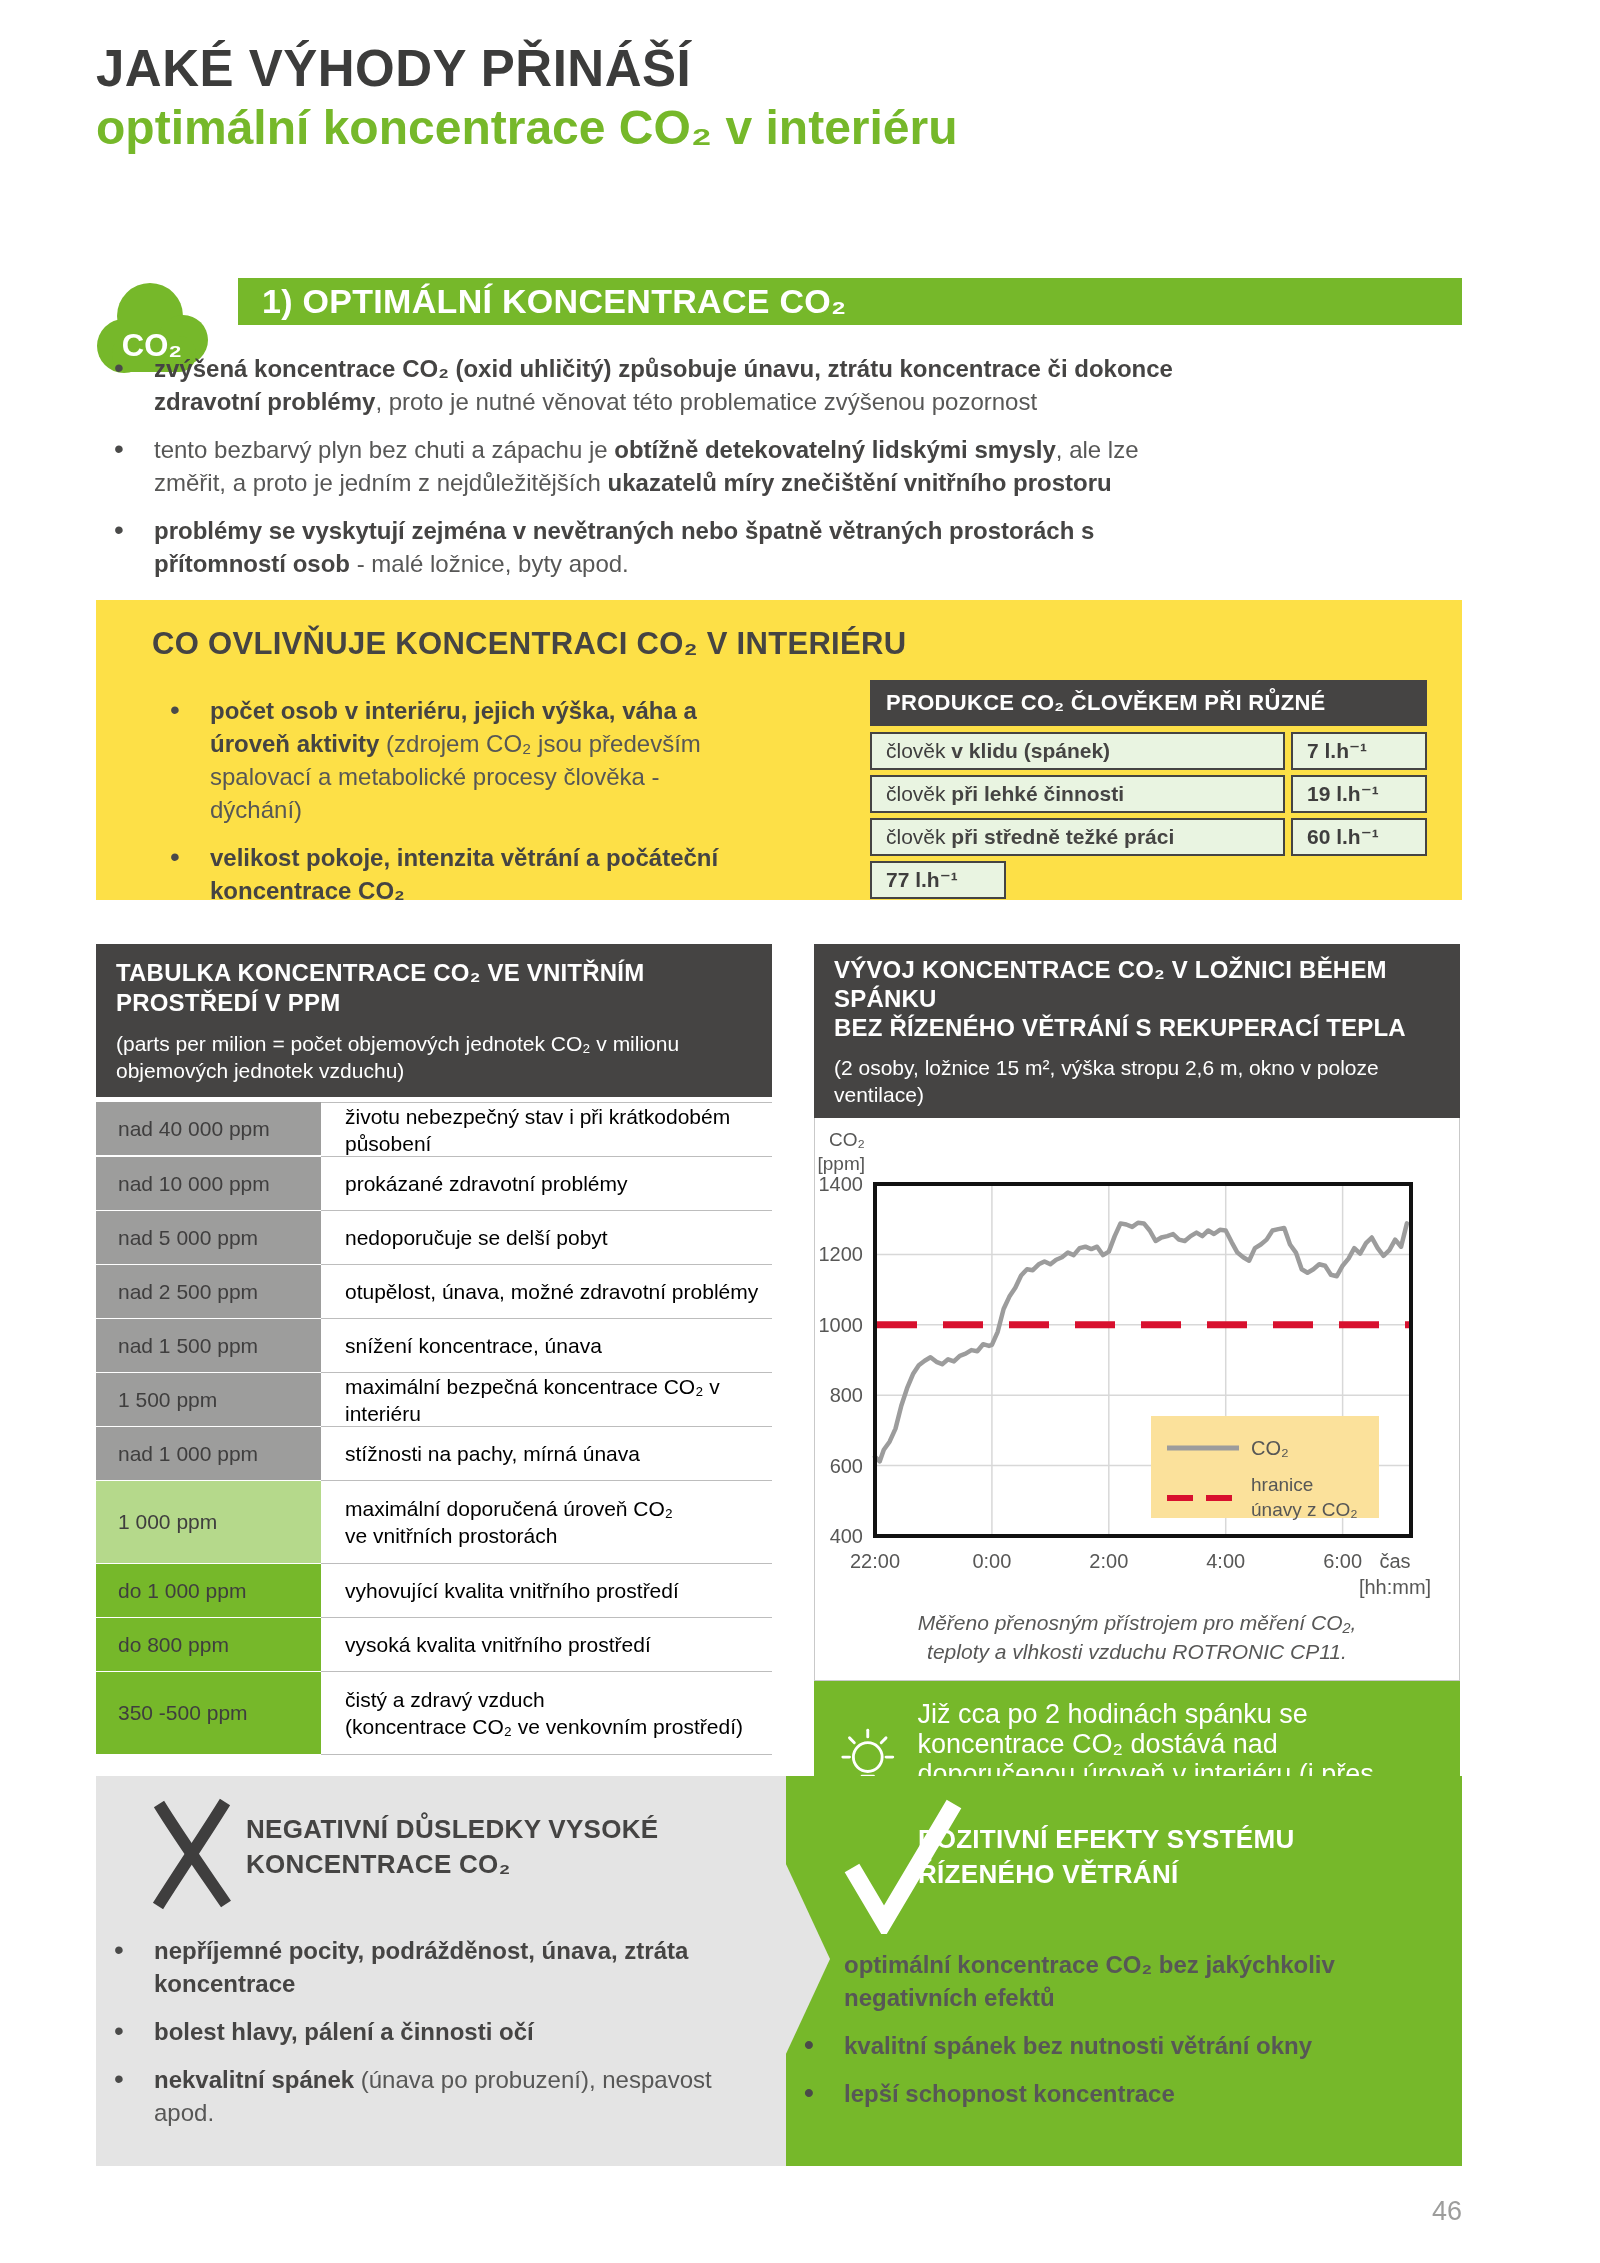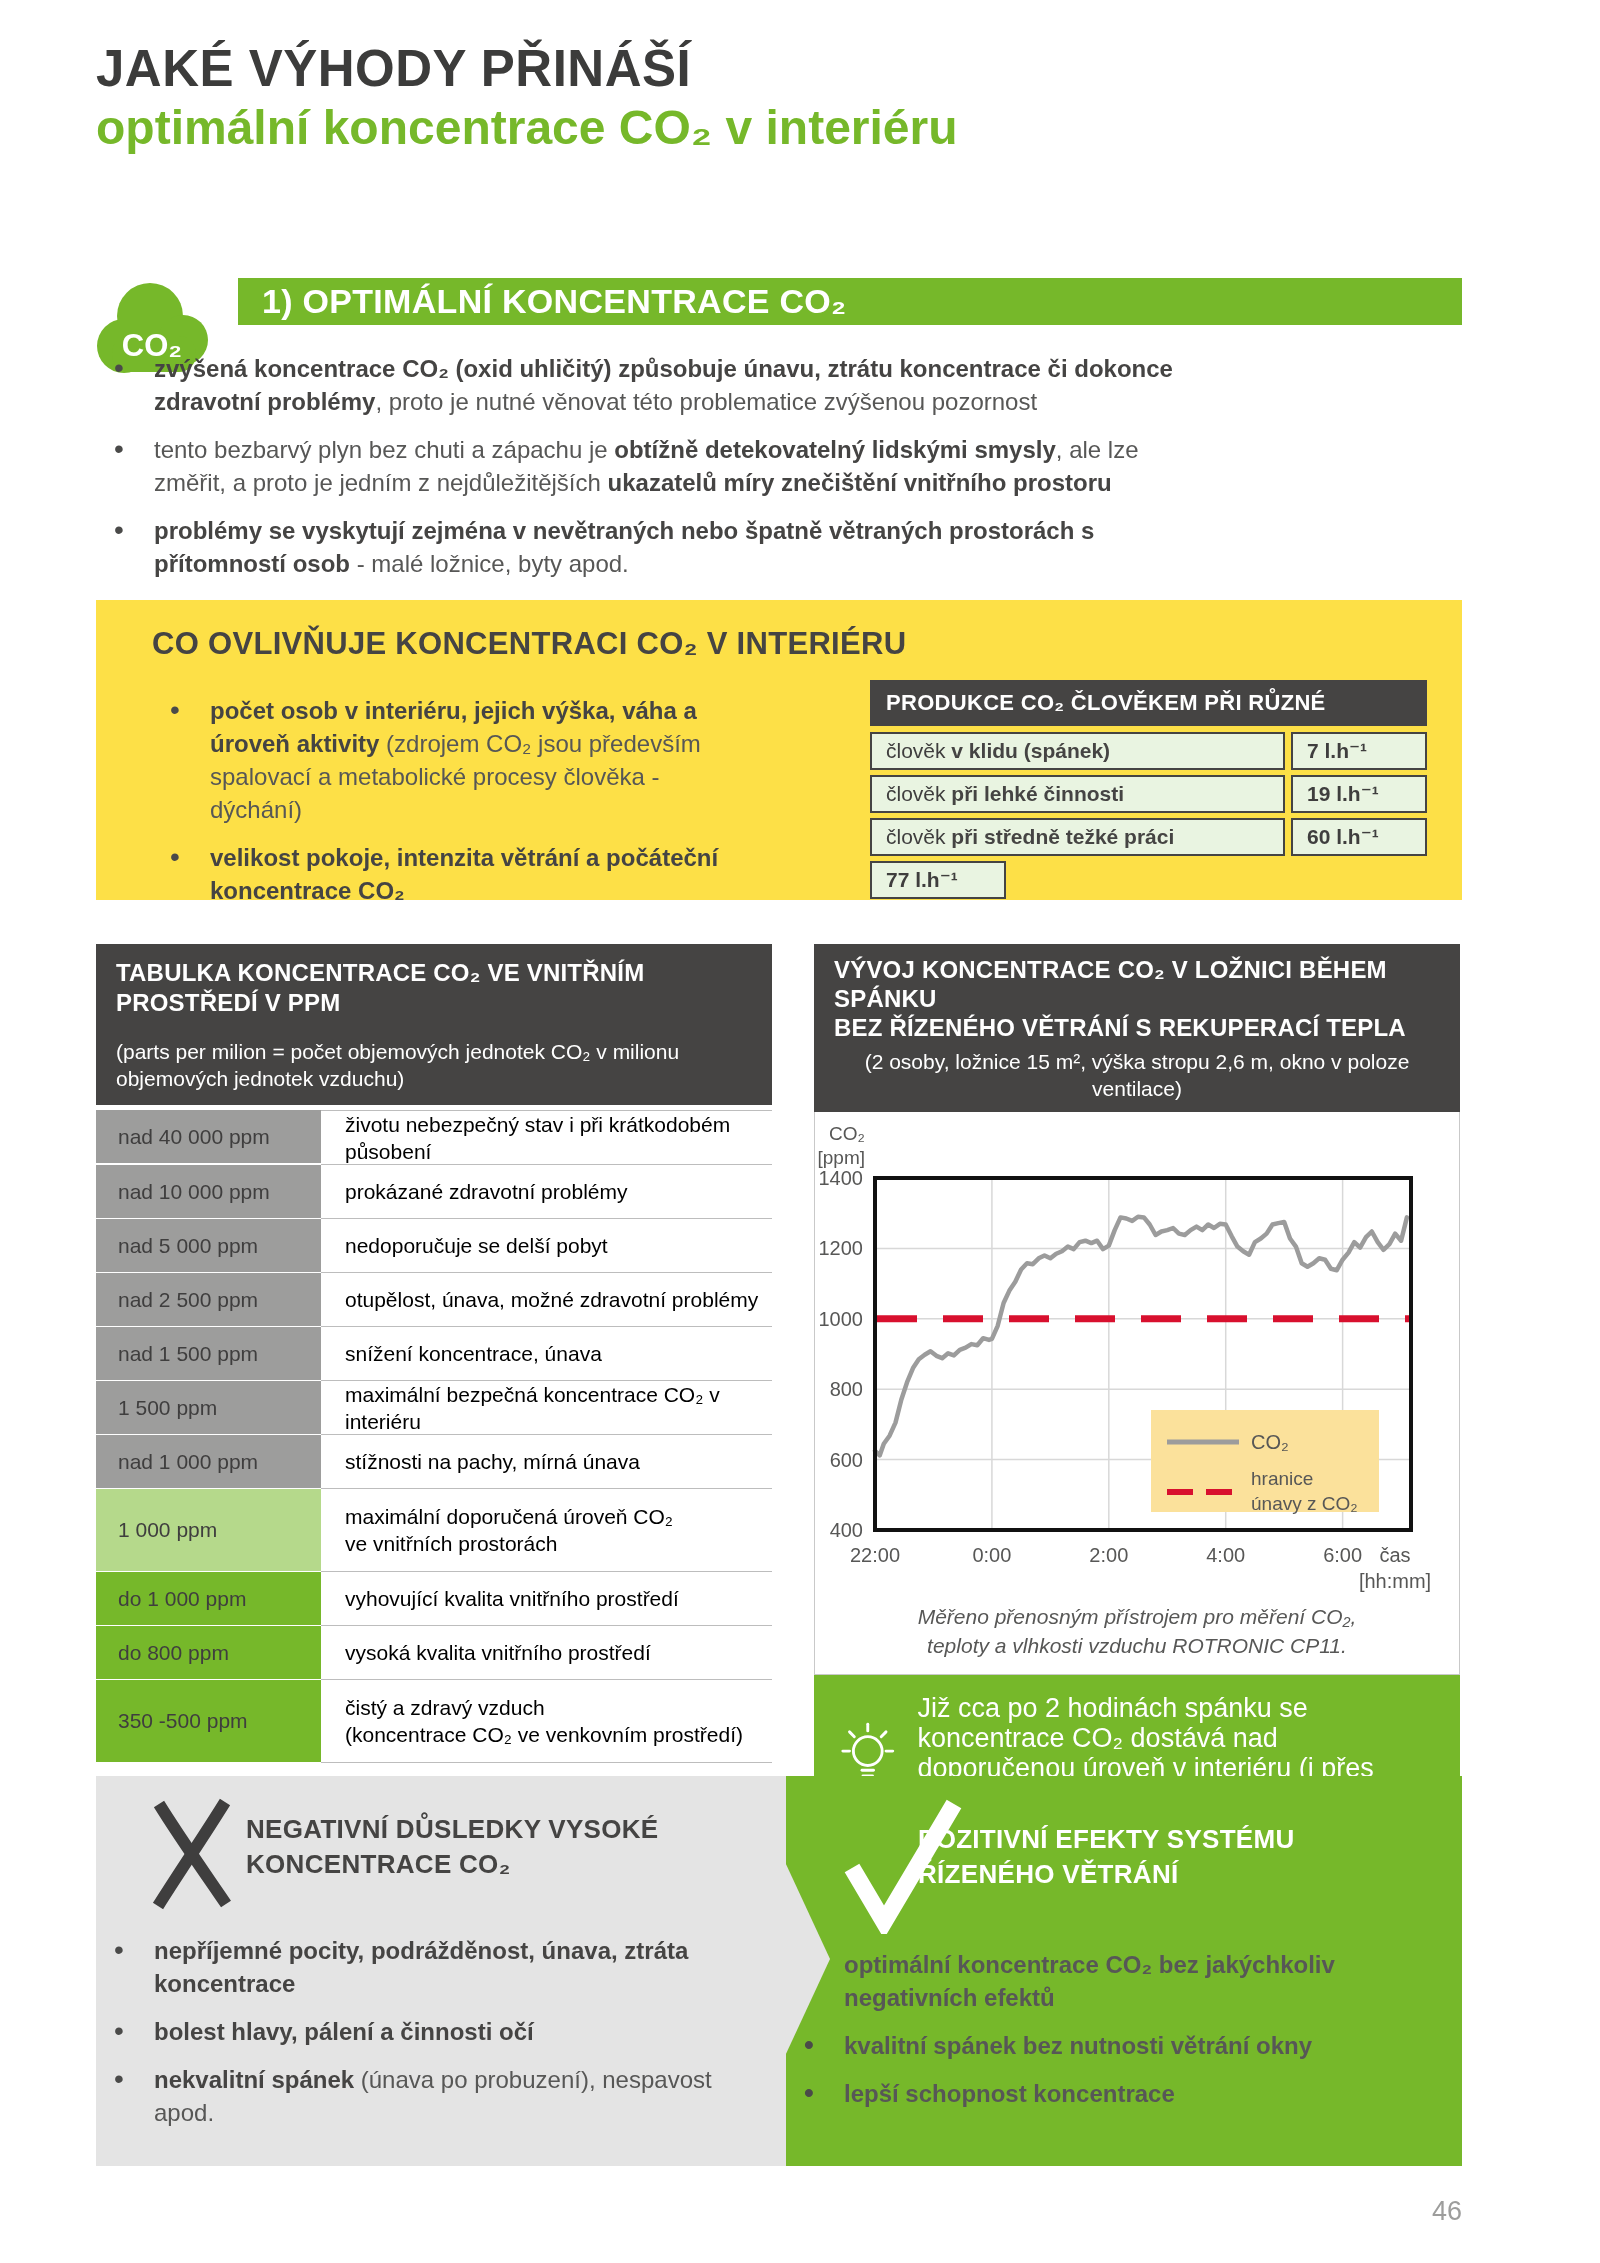--- a/index.html
+++ b/index.html
@@ -38,36 +38,36 @@
   .pt-row{display:flex;gap:6px;margin-bottom:5px;}
   .pt-desc{flex:1;border:2px solid #454443;background:#e9f4e1;height:34px;line-height:34px;
            padding-left:14px;font-size:21px;color:#3f3e3e;white-space:nowrap;overflow:hidden;}
   .pt-val{width:118px;border:2px solid #454443;background:#e9f4e1;height:34px;line-height:34px;
           padding-left:14px;font-size:21px;font-weight:700;color:#3f3e3e;}
 
   
   .tab{position:absolute;left:96px;top:944px;width:676px;}
   .tab-head{background:#454443;color:#fff;padding:14px 20px 13px;}
   .tab-head-b{font-size:24px;font-weight:700;line-height:30px;letter-spacing:.2px;}
-  .tab-head-s{font-size:21px;font-weight:400;line-height:27px;margin-top:20px;}
+  .tab-head-s{font-size:21px;font-weight:400;line-height:27px;margin-top:12px;}
   .tab-rows{margin-top:5px;}
   .trow{display:flex;}
   .tppm{width:225px;box-sizing:border-box;padding-left:22px;display:flex;align-items:center;
         font-size:21px;color:#3f3e3e;flex-shrink:0;}
   .tdesc{flex:1;display:flex;align-items:center;padding-left:24px;font-size:21px;color:#000000;
          border-bottom:1px solid #bdbdbd;white-space:pre-line;line-height:27px;background:#fff;}
   .trow:first-child .tdesc{border-top:1px solid #bdbdbd;}
   .h-s{height:53px;} .h-d{height:82px;}
   .lv-gray{background:#9d9d9c;} .lv-mid{background:#b5d98b;} .lv-green{background:#76b82a;}
 
   
   .panel{position:absolute;left:814px;top:944px;width:646px;}
   .panel-head{background:#454443;color:#fff;padding:11px 20px 10px;}
   .ph-b{font-size:24px;font-weight:700;line-height:29px;letter-spacing:.2px;}
-  .ph-s{font-size:21px;font-weight:400;line-height:27px;margin-top:6px;text-align:center;}
+  .ph-s{font-size:21px;font-weight:400;line-height:27px;margin-top:12px;}
   .panel-body{background:#fff;border:1px solid #c9c9c9;border-top:none;padding:6px 0 14px;}
   .chart-svg{display:block;margin:0 auto;}
   svg text{font-family:"Liberation Sans","DejaVu Sans",sans-serif;}
   .caption{text-align:center;font-style:italic;font-size:21px;line-height:29px;color:#575756;margin-top:4px;}
   .tipbox{background:#76b82a;display:flex;align-items:center;gap:20px;padding:18px 24px;box-sizing:border-box;
           min-height:120px;}
   .tiptext{color:#fff;font-weight:400;font-size:27px;line-height:30px;width:540px;}
 
   
   .negbox{position:absolute;left:96px;top:1776px;width:690px;height:390px;background:#e4e4e4;}

